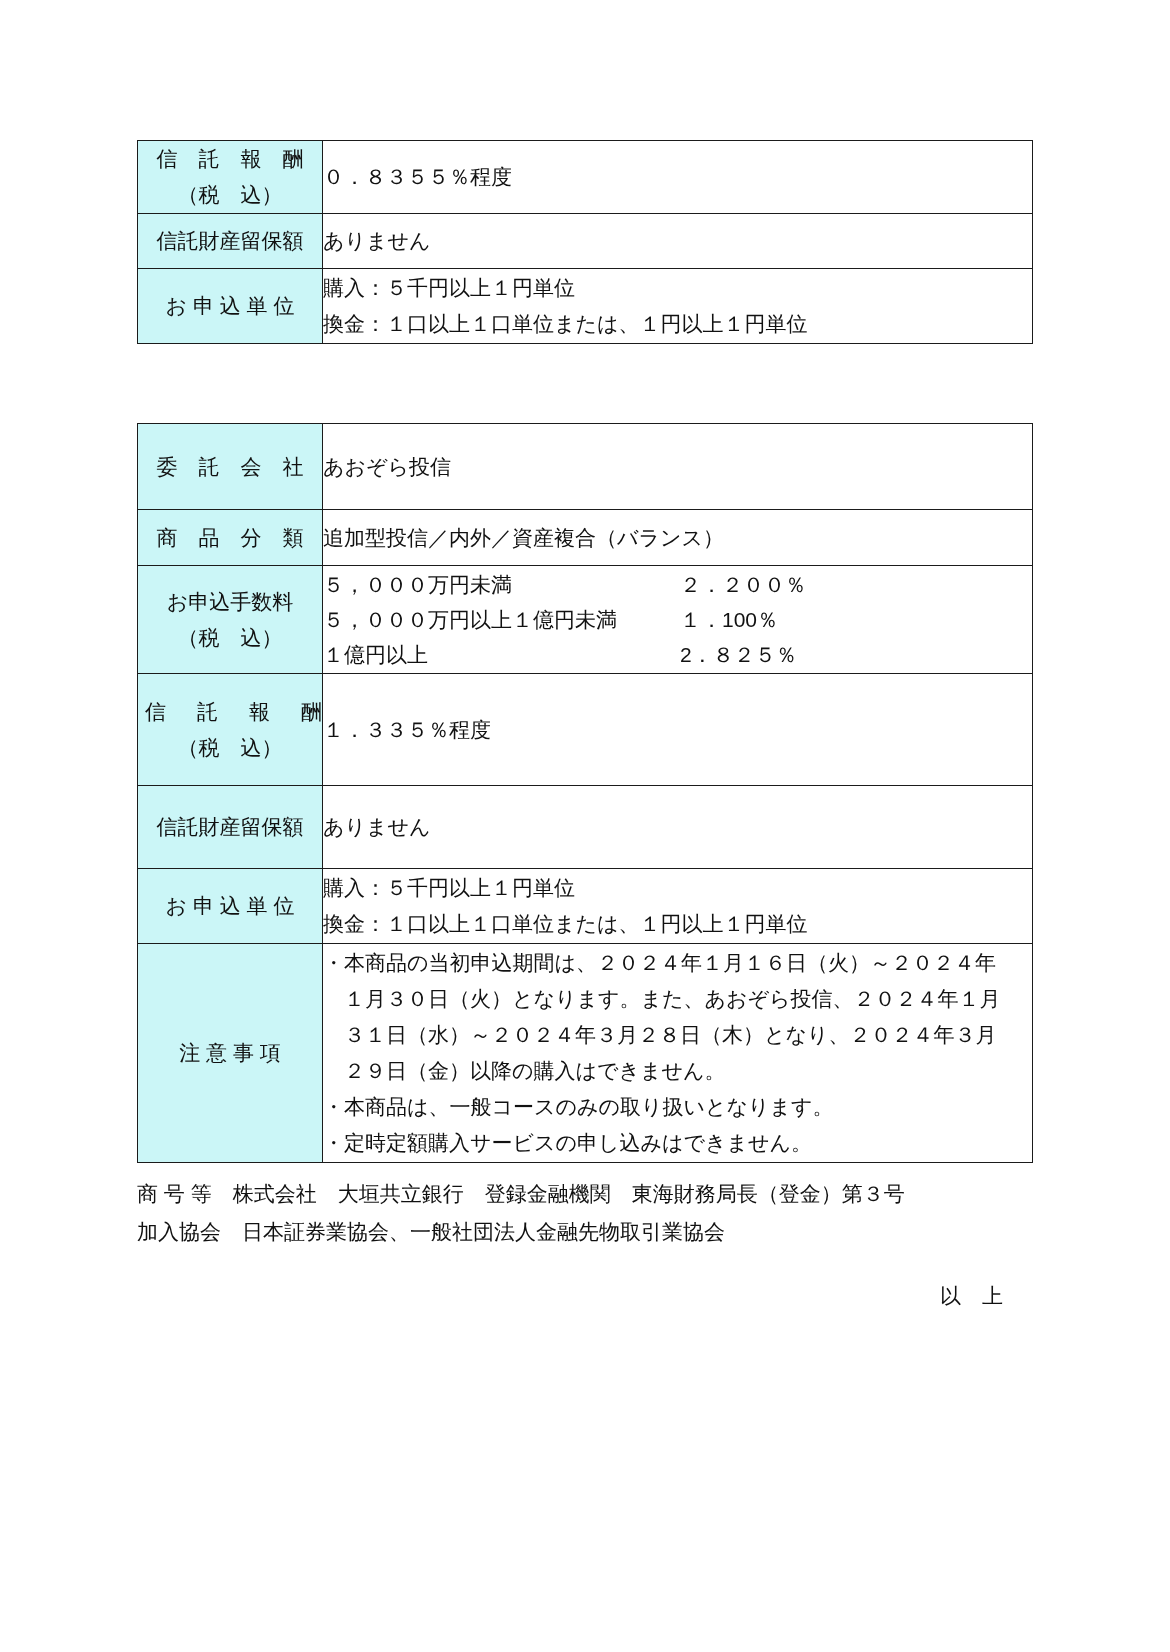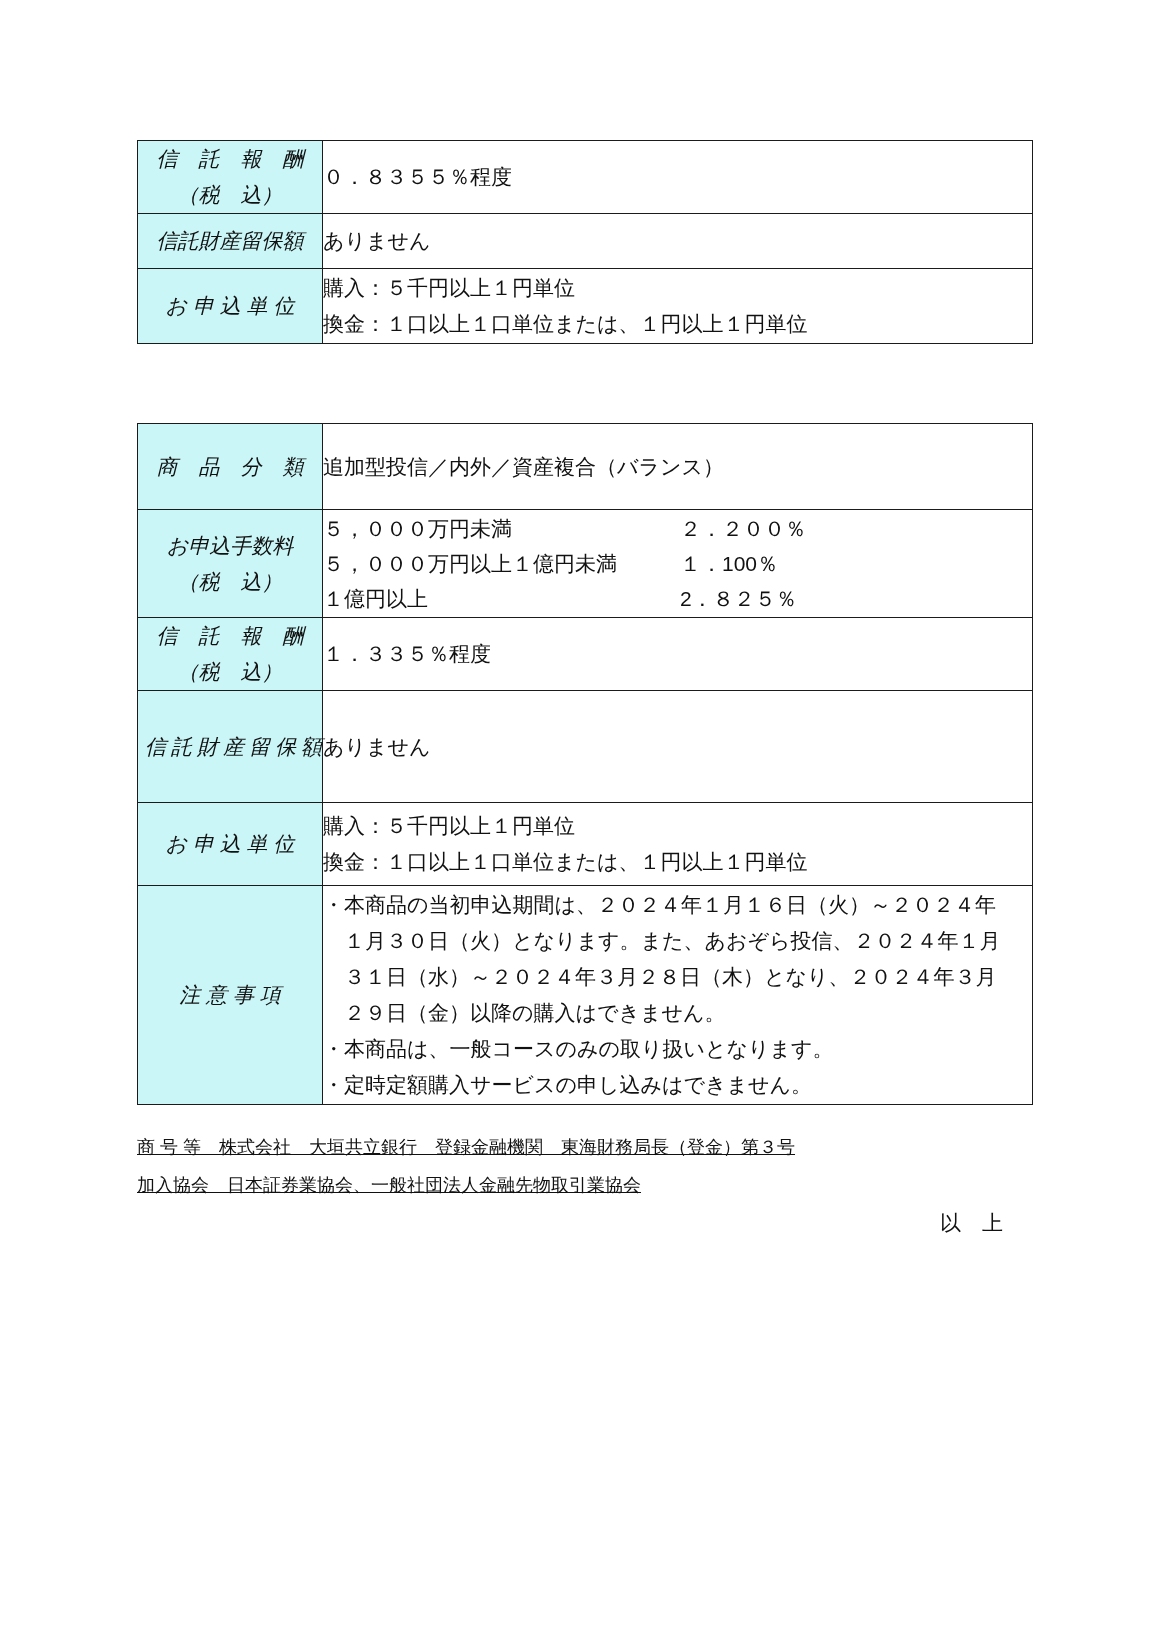--- a/index.html
+++ b/index.html
@@ -25,21 +25,20 @@
   table.info-table td {
     border: 1.5px solid #1b1b1b;
     vertical-align: middle;
     font-size: 21px;
   }
   td.label-cell {
     width: 180px;
     background: #cbf6f7;
     text-align: center;
     padding: 0 2px;
-    font-style: italic;
   }
   .label-line {
     line-height: 36px;
     white-space: nowrap;
   }
   td.value-cell {
     padding-left: 0;
     padding-right: 6px;
   }
   .value-line {
@@ -68,30 +67,30 @@
   #t2-body tr:nth-child(1) { height: 86px; }
   #t2-body tr:nth-child(2) { height: 56px; }
   #t2-body tr:nth-child(3) { height: 54px; }
   #t2-body tr:nth-child(4) { height: 112px; }
   #t2-body tr:nth-child(5) { height: 83px; }
   #t2-body tr:nth-child(6) { height: 55px; }
   #t2-body tr:nth-child(7) { height: 74px; }
   #t2-body tr:nth-child(8) { height: 225px; }
   #table2 { margin-top: 79px; }
   .footer {
-    margin-top: 23px;
+    margin-top: 12px;
     width: 896px;
-    font-size: 18px;
-    text-decoration: underline;
+    font-size: 21px;
   }
   .footer-line {
     line-height: 38px;
     white-space: nowrap;
   }
   .closing {
+    margin-top: 26px;
     width: 896px;
     text-align: right;
     padding-right: 30px;
     box-sizing: border-box;
     font-size: 21px;
     line-height: 38px;
   }
 </style>
 </head>
 <body>
@@ -124,20 +123,28 @@
           <td class="value-cell">
             <div class="value-line">購入：５千円以上１円単位</div>
             <div class="value-line">換金：１口以上１口単位または、１円以上１円単位</div>
           </td>
         </tr>
       </tbody>
   </table>
 
   <table class="info-table" id="table2">
     <tbody id="t2-body">
+        <tr>
+          <td class="label-cell">
+            <div class="label-line">委　託　会　社</div>
+          </td>
+          <td class="value-cell">
+            <div class="value-line">あおぞら投信</div>
+          </td>
+        </tr>
         <tr>
           <td class="label-cell">
             <div class="label-line">商　品　分　類</div>
           </td>
           <td class="value-cell">
             <div class="value-line">追加型投信／内外／資産複合（バランス）</div>
           </td>
         </tr>
         <tr>
           <td class="label-cell">

